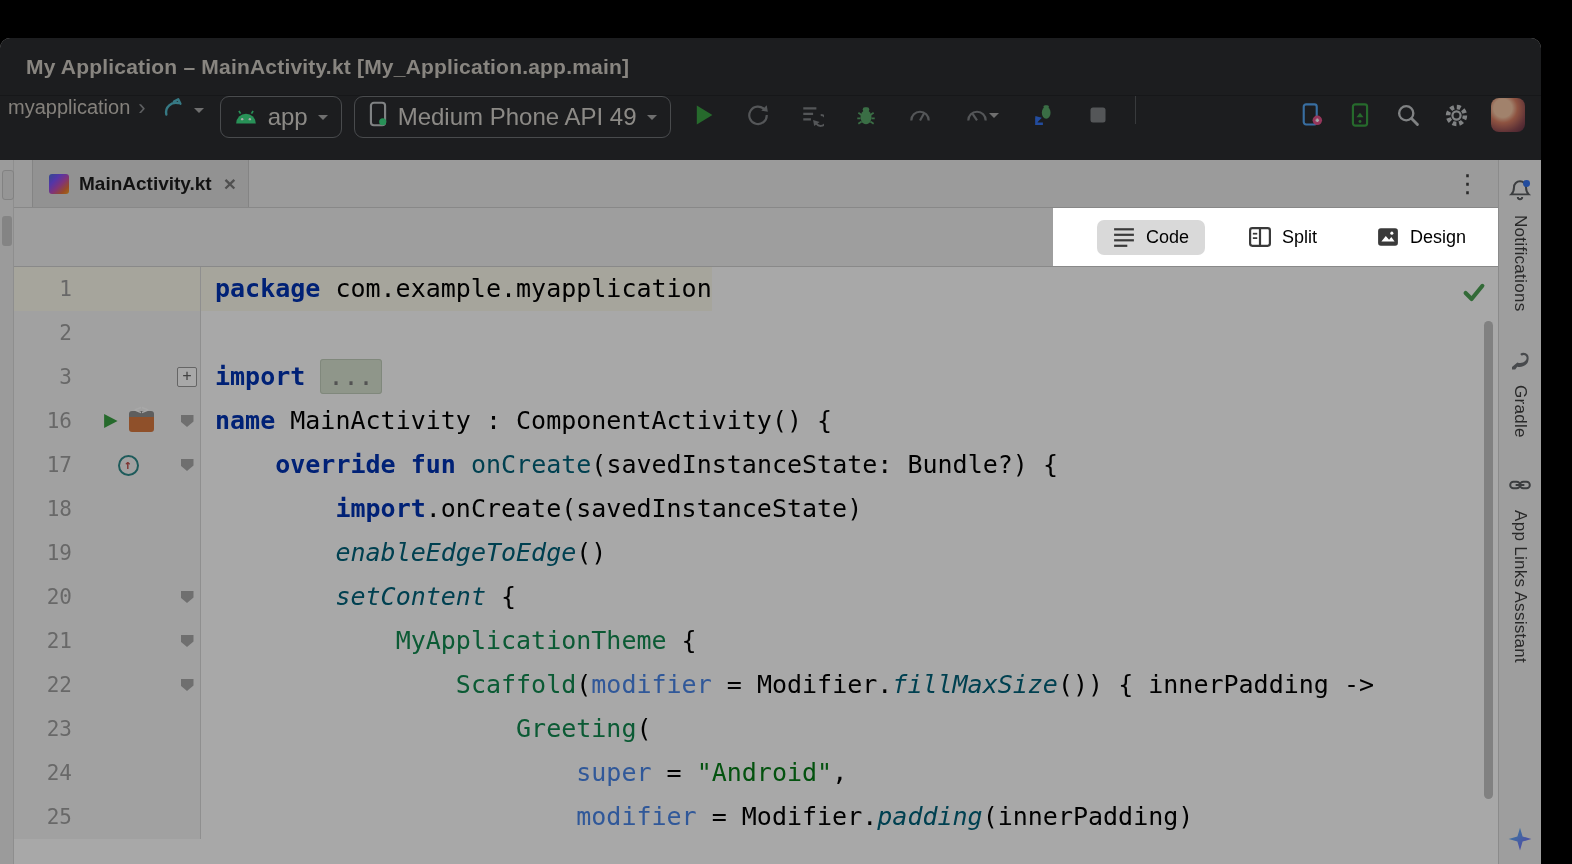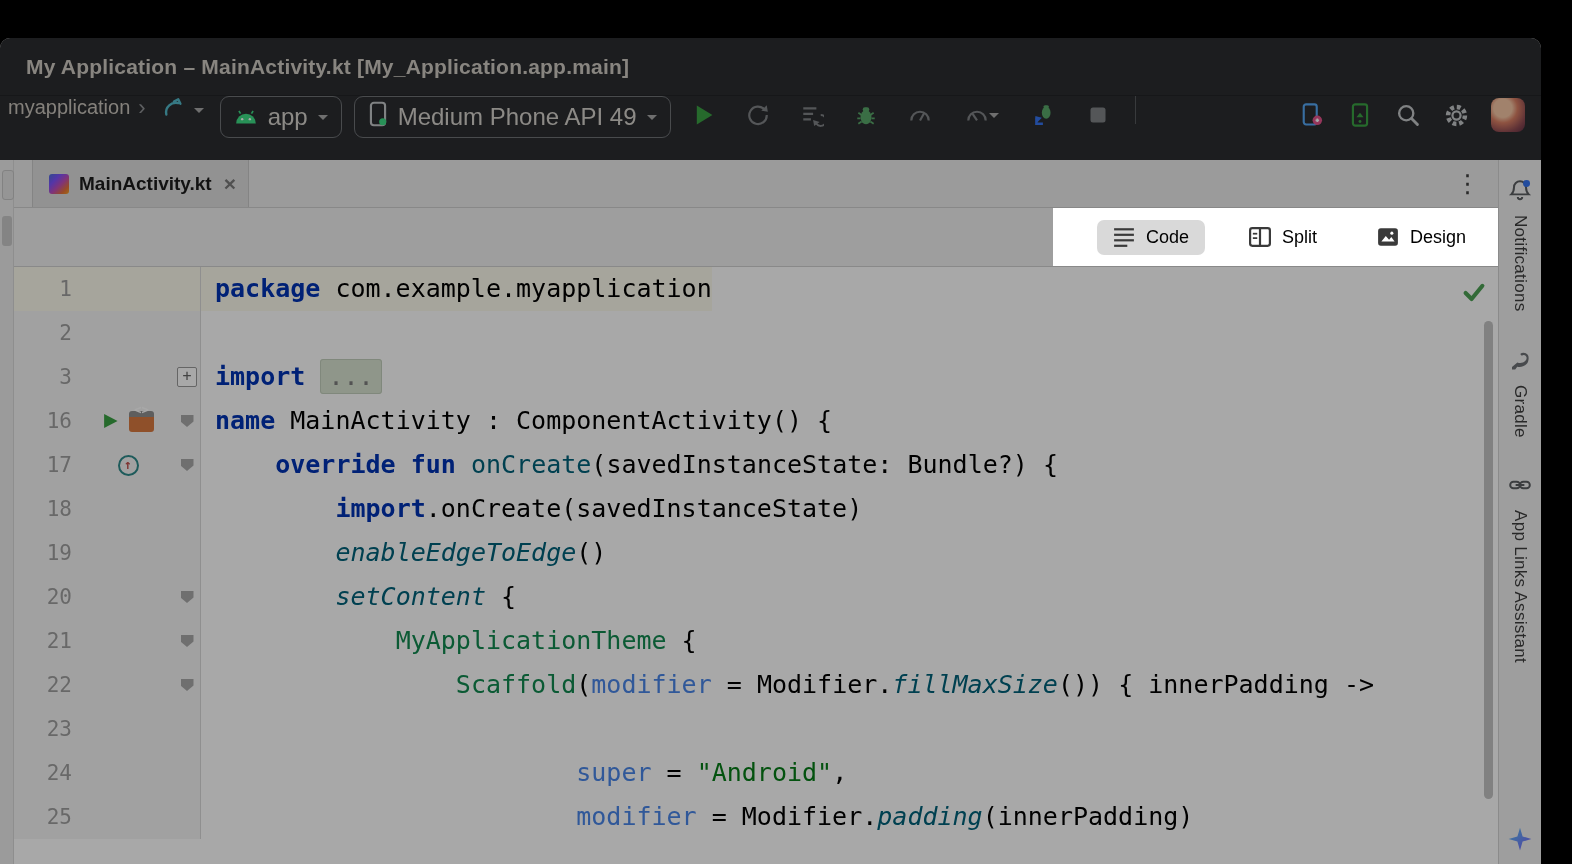--- a/index.html
+++ b/index.html
@@ -294,21 +294,21 @@
             <div class="code-row"><div class="gutter-num">3</div><div class="gutter-icons"></div><div class="fold-col"><span class="fold-plus">+</span></div><div class="code-text"><span class="tok-kw">import</span><span class="tok-pl"> </span><span class="tok-folded">...</span></div></div>
             <div class="code-row"><div class="gutter-num">16</div><div class="gutter-icons"><span class="gi-run"><svg width="17" height="18" viewBox="0 0 12 12">
                     <polygon points="1.5,1 11,6 1.5,11" fill="#3BA144"></polygon>
                   </svg></span><span class="compose-badge">&lt;&gt;</span></div><div class="fold-col"><span class="fold-arrow"></span></div><div class="code-text"><span class="tok-kw">name</span><span class="tok-pl"> MainActivity : ComponentActivity() {</span></div></div>
             <div class="code-row"><div class="gutter-num">17</div><div class="gutter-icons"><span class="override-badge">↑</span></div><div class="fold-col"><span class="fold-arrow"></span></div><div class="code-text"><span class="tok-pl">    </span><span class="tok-kw">override</span><span class="tok-pl"> </span><span class="tok-kw">fun</span><span class="tok-pl"> </span><span class="tok-fn">onCreate</span><span class="tok-pl">(savedInstanceState: Bundle?) {</span></div></div>
             <div class="code-row"><div class="gutter-num">18</div><div class="gutter-icons"></div><div class="fold-col"></div><div class="code-text"><span class="tok-pl">        </span><span class="tok-kw">import</span><span class="tok-pl">.onCreate(savedInstanceState)</span></div></div>
             <div class="code-row"><div class="gutter-num">19</div><div class="gutter-icons"></div><div class="fold-col"></div><div class="code-text"><span class="tok-pl">        </span><span class="tok-call">enableEdgeToEdge</span><span class="tok-pl">()</span></div></div>
             <div class="code-row"><div class="gutter-num">20</div><div class="gutter-icons"></div><div class="fold-col"><span class="fold-arrow"></span></div><div class="code-text"><span class="tok-pl">        </span><span class="tok-call">setContent</span><span class="tok-pl"> {</span></div></div>
             <div class="code-row"><div class="gutter-num">21</div><div class="gutter-icons"></div><div class="fold-col"><span class="fold-arrow"></span></div><div class="code-text"><span class="tok-pl">            </span><span class="tok-comp">MyApplicationTheme</span><span class="tok-pl"> {</span></div></div>
             <div class="code-row"><div class="gutter-num">22</div><div class="gutter-icons"></div><div class="fold-col"><span class="fold-arrow"></span></div><div class="code-text"><span class="tok-pl">                </span><span class="tok-comp">Scaffold</span><span class="tok-pl">(</span><span class="tok-narg">modifier</span><span class="tok-pl"> = Modifier.</span><span class="tok-call">fillMaxSize</span><span class="tok-pl">()) { innerPadding -&gt;</span></div></div>
-            <div class="code-row"><div class="gutter-num">23</div><div class="gutter-icons"></div><div class="fold-col"></div></div>
+            <div class="code-row"><div class="gutter-num">23</div><div class="gutter-icons"></div><div class="fold-col"></div><div class="code-text"><span class="tok-pl">                    </span><span class="tok-comp">Greeting</span><span class="tok-pl">(</span></div></div>
             <div class="code-row"><div class="gutter-num">24</div><div class="gutter-icons"></div><div class="fold-col"></div><div class="code-text"><span class="tok-pl">                        </span><span class="tok-narg">super</span><span class="tok-pl"> = </span><span class="tok-str">"Android"</span><span class="tok-pl">,</span></div></div>
             <div class="code-row"><div class="gutter-num">25</div><div class="gutter-icons"></div><div class="fold-col"></div><div class="code-text"><span class="tok-pl">                        </span><span class="tok-narg">modifier</span><span class="tok-pl"> = Modifier.</span><span class="tok-call">padding</span><span class="tok-pl">(innerPadding)</span></div></div>
           </div>
         <div class="inspection-check">
           <svg width="24" height="22" viewBox="0 0 20 18">
               <polyline points="3,9 8,14 17,3" stroke="#4DA154" stroke-width="3.4" fill="none" stroke-linecap="round" stroke-linejoin="round"></polyline>
             </svg>
         </div>
         <div class="scrollbar-thumb"></div>
       </div>

